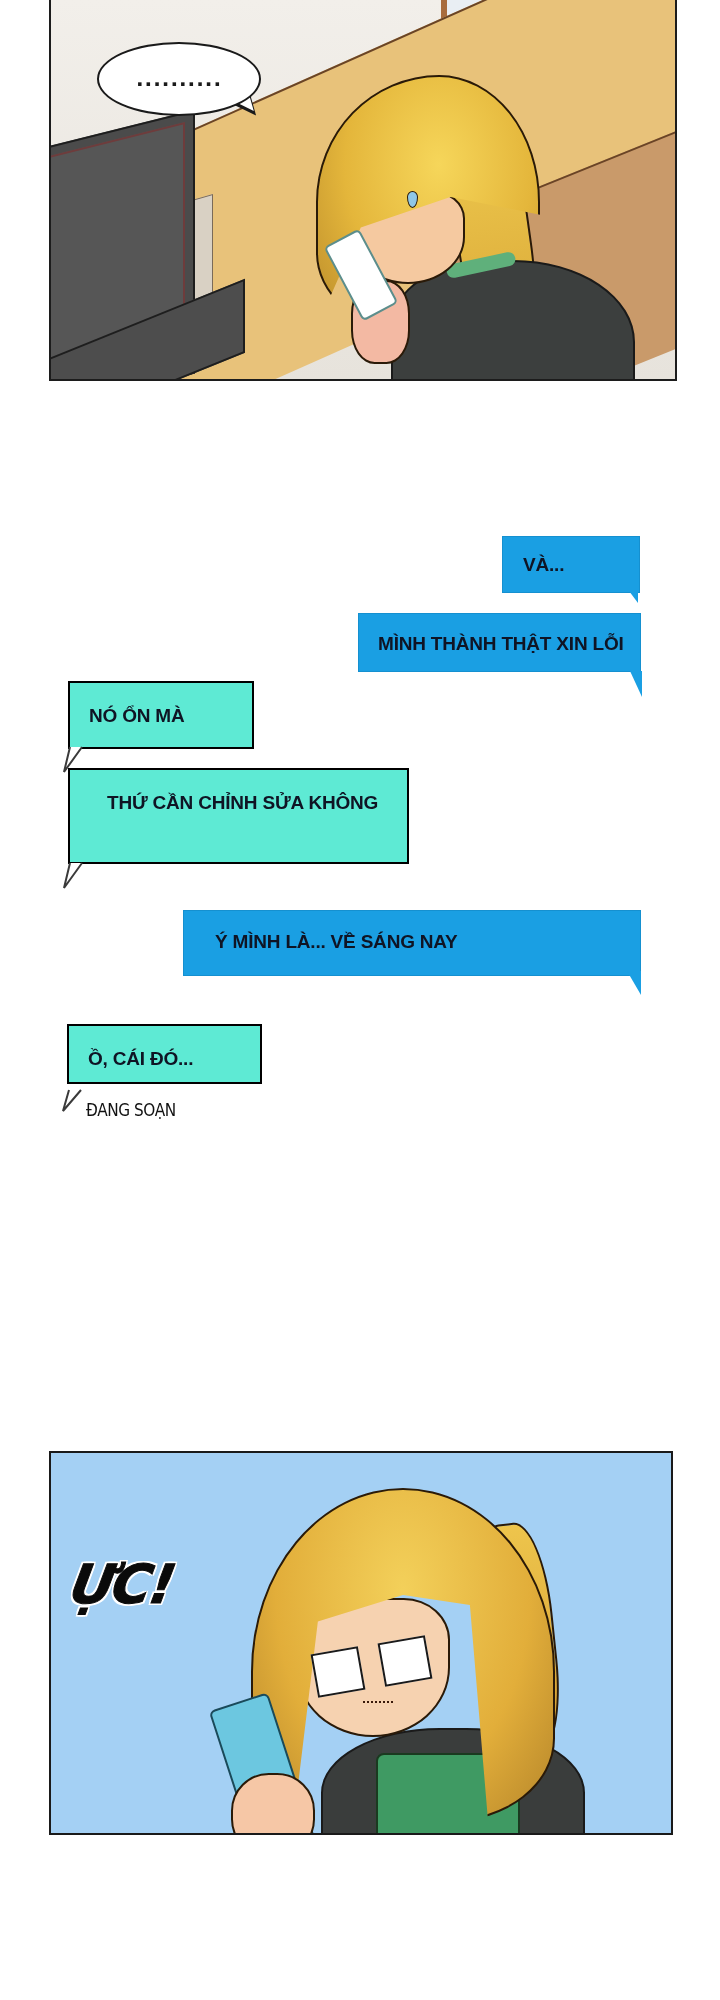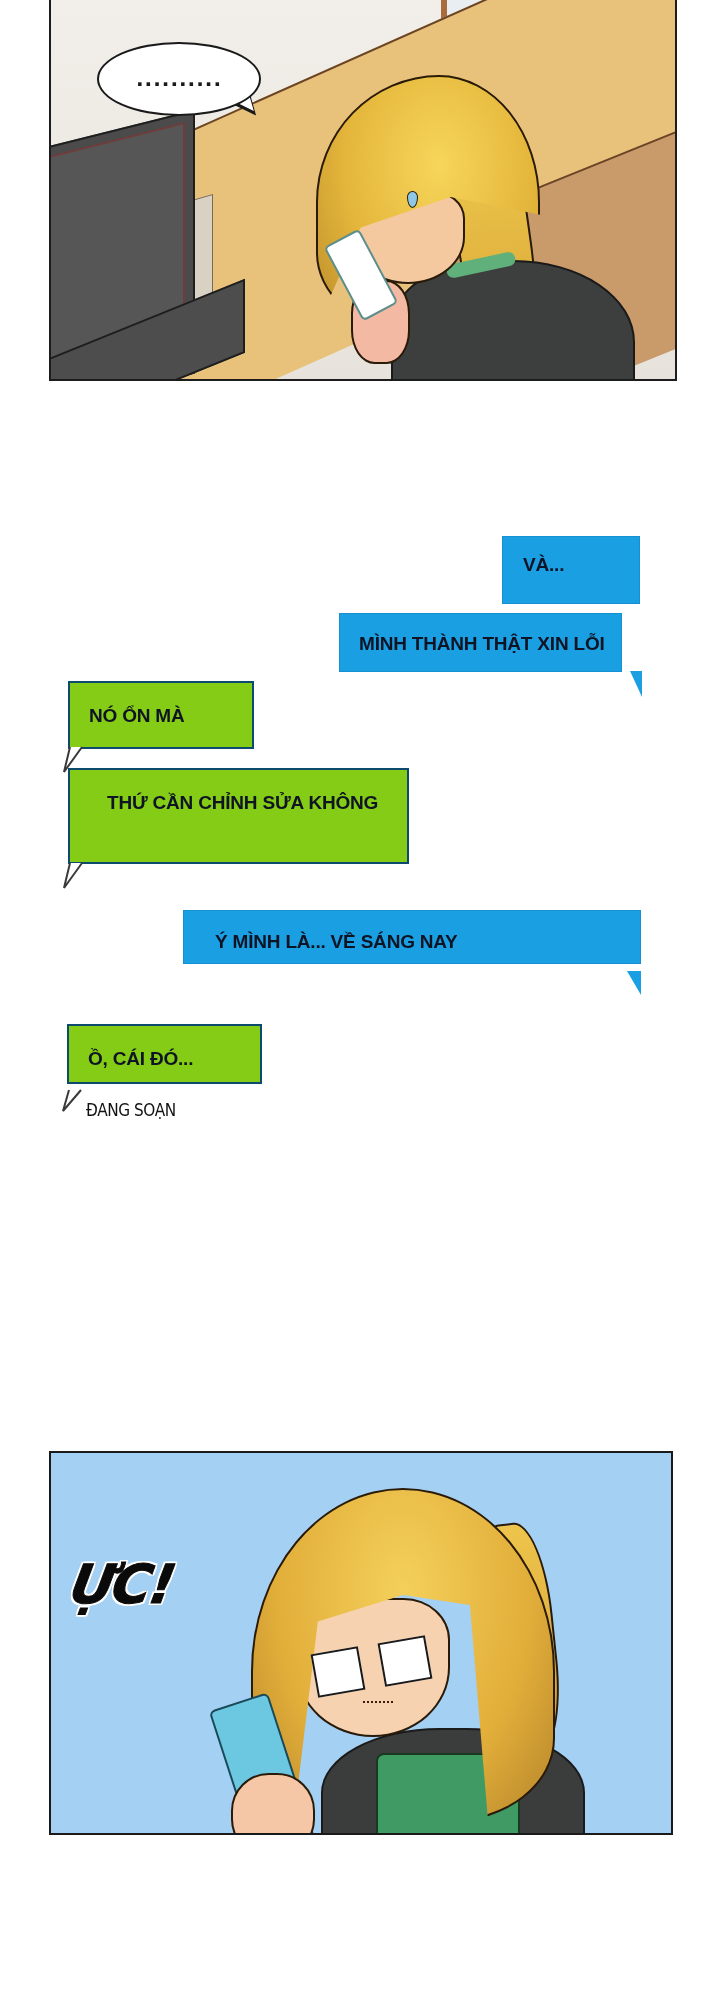--- a/index.html
+++ b/index.html
@@ -28,21 +28,21 @@
   .hand-top { left: 300px; top: 280px; width: 55px; height: 80px; background: #f3b9a3; border: 2px solid #2a1a08; border-radius: 40% 40% 40% 40%; }
   .sweat { left: 356px; top: 191px; width: 9px; height: 15px; background: #8fc7e6; border: 1px solid #2a1a08; border-radius: 50% 50% 50% 50% / 35% 35% 65% 65%; }
 
   .thought { left: 46px; top: 42px; width: 160px; height: 70px; background: #ffffff; border: 2px solid #1a1a1a; border-radius: 50%; display: flex; align-items: center; justify-content: center; font-weight: bold; font-size: 20px; letter-spacing: 1px; color: #1a1a1a; }
   .thought-tail { left: 188px; top: 96px; width: 0; height: 0; border-left: 10px solid transparent; border-right: 10px solid transparent; border-top: 22px solid #1a1a1a; transform: rotate(-40deg); }
   .thought-tail-in { left: 189px; top: 95px; width: 0; height: 0; border-left: 8px solid transparent; border-right: 8px solid transparent; border-top: 18px solid #ffffff; transform: rotate(-40deg); }
 
   
   .bubble { position: absolute; font-family: "Liberation Sans", sans-serif; font-weight: bold; font-size: 19px; color: #0f1424; letter-spacing: -0.2px; line-height: 29px; box-sizing: border-box; }
   .bubble-blue { background: #1a9fe3; border: 1px solid #1590d0; }
-  .bubble-white { background: #84cc16; border: 2px solid #0c4a6e; }
+  .bubble-white { background: #5eead4; border: 2px solid #000000; }
   .tail-blue { position: absolute; width: 0; height: 0; border-left: 8px solid transparent; border-right: 0 solid transparent; border-top: 24px solid #1a9fe3; }
 
   .typing { left: 86px; top: 1100px; font-family: "DejaVu Sans", sans-serif; font-size: 17px; color: #111; letter-spacing: -0.5px; transform: scaleX(0.9); transform-origin: 0 0; }
 
   
   .panel-bottom { left: 49px; top: 1451px; width: 620px; height: 380px; background: #a4d0f4; border: 2px solid #1a1a1a; overflow: hidden; }
   .sfx { left: 20px; top: 100px; font-family: "DejaVu Sans", sans-serif; font-style: italic; font-weight: bold; font-size: 54px; color: #0a0a0a; letter-spacing: -2px; -webkit-text-stroke: 1px #0a0a0a; text-shadow: 2px 0 #fff, -2px 0 #fff, 0 2px #fff, 0 -2px #fff, 2px 2px #fff, -2px -2px #fff, 2px -2px #fff, -2px 2px #fff; transform: skewX(-10deg); }
   .b-hair { left: 200px; top: 35px; width: 300px; height: 330px; background: radial-gradient(ellipse at 50% 30%, #f3d05a 0%, #e2ae3a 60%, #b5852a 100%); border: 2px solid #2a1a08; border-radius: 50% 50% 35% 35% / 55% 55% 25% 25%; }
   .b-pony { left: 430px; top: 70px; width: 70px; height: 230px; background: linear-gradient(180deg, #eec54c, #d49d33); border: 2px solid #2a1a08; border-radius: 40%; transform: rotate(-6deg); }
   .b-face { left: 245px; top: 145px; width: 150px; height: 135px; background: #f6d2b0; border: 2px solid #2a1a08; border-radius: 30% 30% 50% 50%; }
@@ -81,45 +81,45 @@
   <div class="abs girl-hair" style="clip-path: polygon(0 0,100% 0,100% 55%,60% 48%,20% 60%,0 100%);"></div>
   <div class="abs sweat"></div>
   <div class="abs hand-top"></div>
   <div class="abs phone-top"></div>
 
   <div class="abs thought-tail"></div>
   <div class="abs thought-tail-in"></div>
   <div class="abs thought">..........</div>
 </div>
 
-<div class="bubble bubble-blue" style="left:502px; top:536px; width:138px; height:68px; padding:13px 0 0 20px;">
+<div class="bubble bubble-blue" style="left:502px; top:536px; width:138px; height:57px; padding:13px 0 0 20px;">
   <span>VÀ...</span>
 </div>
 <div class="tail-blue" style="left:629px; top:591px; border-left-width:9px; border-top-width:12px;"></div>
 
-<div class="bubble bubble-blue" style="left:339px; top:613px; width:283px; height:59px; padding:15px 0 0 19px;">
+<div class="bubble bubble-blue" style="left:358px; top:613px; width:283px; height:59px; padding:15px 0 0 19px;">
   <span>MÌNH THÀNH THẬT XIN LỖI</span>
 </div>
 <div class="tail-blue" style="left:630px; top:671px; border-left-width:12px; border-top-width:26px;"></div>
 
 <div class="bubble bubble-white" style="left:68px; top:681px; width:186px; height:68px; padding:18px 0 0 19px;">
   <span>NÓ ỔN MÀ</span>
 </div>
 <svg class="abs" style="left:62px; top:746px;" width="24" height="28">
   <polyline points="8,1 2,26 20,1" fill="#fff" stroke="#3a3a3a" stroke-width="2"></polyline>
 </svg>
 
 <div class="bubble bubble-white" style="left:68px; top:768px; width:341px; height:96px; padding:18px 0 0 37px;">
   <div>THỨ CẦN CHỈNH SỬA KHÔNG</div>
 </div>
 <svg class="abs" style="left:62px; top:862px;" width="24" height="28">
   <polyline points="8,1 2,26 20,1" fill="#fff" stroke="#3a3a3a" stroke-width="2"></polyline>
 </svg>
 
-<div class="bubble bubble-blue" style="left:183px; top:910px; width:458px; height:54px; padding:16px 17px 0 31px;">
+<div class="bubble bubble-blue" style="left:183px; top:910px; width:458px; height:66px; padding:16px 17px 0 31px;">
   <span>Ý MÌNH LÀ... VỀ SÁNG NAY</span>
 </div>
 <div class="tail-blue" style="left:627px; top:971px; border-left-width:14px; border-top-width:24px;"></div>
 
 <div class="bubble bubble-white" style="left:67px; top:1024px; width:195px; height:60px; padding:18px 0 0 19px;">
   <span>Ồ, CÁI ĐÓ...</span>
 </div>
 <svg class="abs" style="left:61px; top:1089px;" width="24" height="24">
   <polyline points="8,1 2,22 20,1" fill="#fff" stroke="#3a3a3a" stroke-width="2"></polyline>
 </svg>

